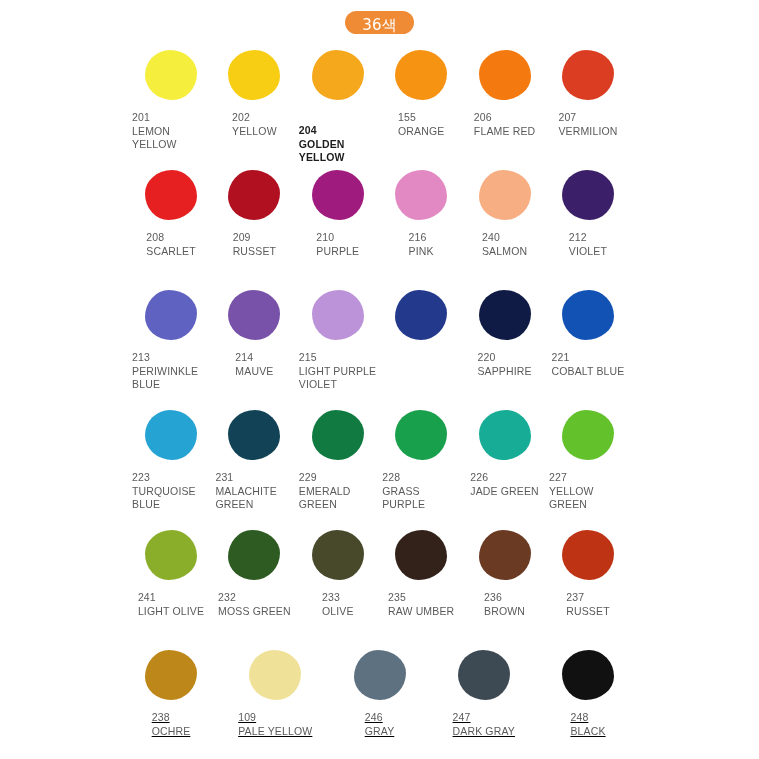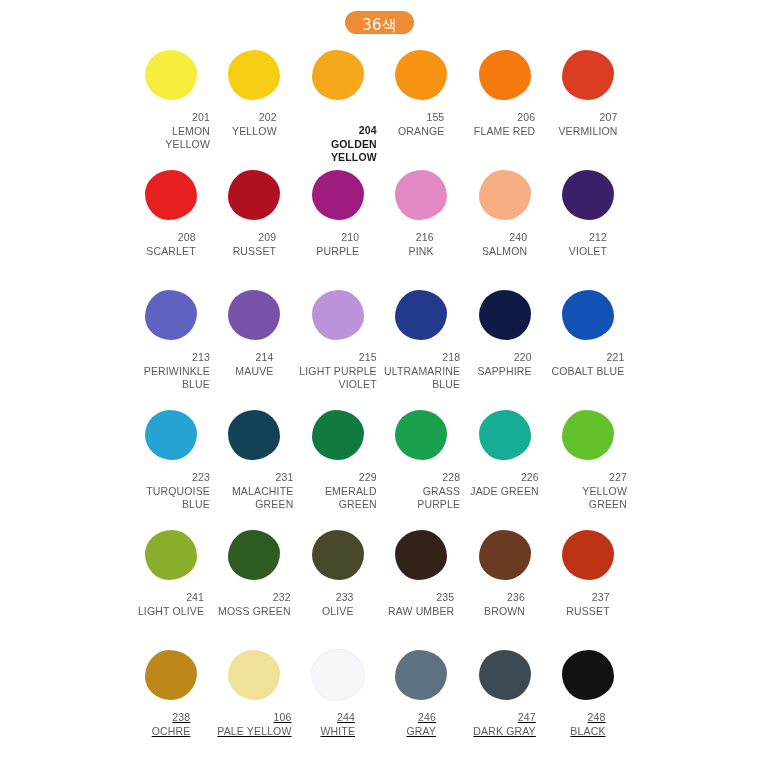--- a/index.html
+++ b/index.html
@@ -64,21 +64,21 @@
     width:52px;height:50px;
     border-radius:48% 52% 47% 53% / 50% 47% 53% 50%;
     box-shadow:0 0 0 0 rgba(0,0,0,0);
     position:relative;
   }
   .swatch.s-b{border-radius:52% 48% 55% 45% / 47% 53% 47% 53%;}
   .swatch.s-c{border-radius:46% 54% 50% 50% / 54% 46% 54% 46%;}
   .swatch.white-sw{box-shadow:0 0 0 1px #f0f0f2;}
   .caption{
     margin-top:8px;
-    text-align:right;
+    text-align:left;
     color:#5a5a5a;
     font-size:10.5px;
     line-height:13.6px;
     letter-spacing:0.15px;
     font-family:"Liberation Sans","DejaVu Sans",sans-serif;
   }
   .code{display:block;}
   .name{display:block;}
   .cell.emph .caption{color:#1c1c1c;font-weight:bold;margin-top:21px;}
   .row-sp{height:120px;}
@@ -231,24 +231,20 @@
           </div>
           <div class="caption">
             <span class="code">215</span>
             <span class="name">LIGHT PURPLE VIOLET</span>
           </div>
         </div>
         <div class="cell">
           <div class="swatch-box">
             <div class="swatch s-c" style="background: rgb(35, 57, 140);"></div>
           </div>
-          <div class="caption">
-            <span class="code">218</span>
-            <span class="name">ULTRAMARINE BLUE</span>
-          </div>
         </div>
         <div class="cell">
           <div class="swatch-box">
             <div class="swatch " style="background: rgb(16, 27, 69);"></div>
           </div>
           <div class="caption">
             <span class="code">220</span>
             <span class="name">SAPPHIRE</span>
           </div>
         </div>
@@ -382,31 +378,22 @@
           <div class="caption">
             <span class="code">238</span>
             <span class="name">OCHRE</span>
           </div>
         </div>
         <div class="cell">
           <div class="swatch-box">
             <div class="swatch " style="background: rgb(240, 225, 152);"></div>
           </div>
           <div class="caption">
-            <span class="code">106</span>
+            <span class="code">109</span>
             <span class="name">PALE YELLOW</span>
-          </div>
-        </div>
-        <div class="cell">
-          <div class="swatch-box">
-            <div class="swatch s-b white-sw" style="background: rgb(247, 247, 249);"></div>
-          </div>
-          <div class="caption">
-            <span class="code">244</span>
-            <span class="name">WHITE</span>
           </div>
         </div>
         <div class="cell">
           <div class="swatch-box">
             <div class="swatch s-c" style="background: rgb(94, 113, 129);"></div>
           </div>
           <div class="caption">
             <span class="code">246</span>
             <span class="name">GRAY</span>
           </div>

